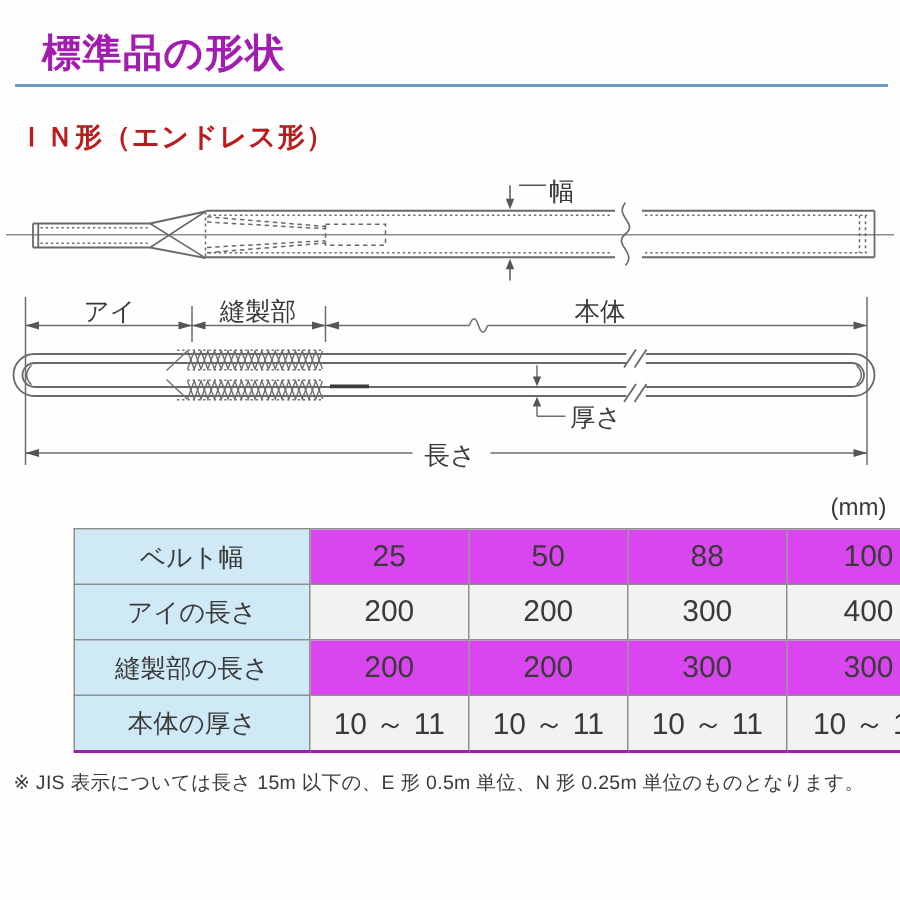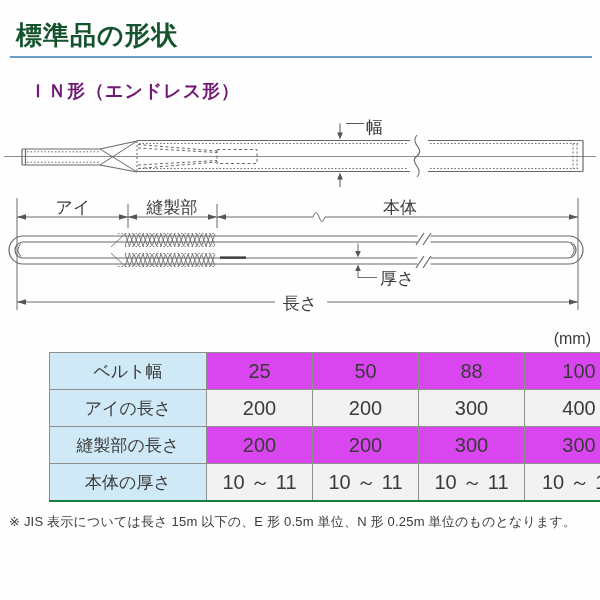--- a/index.html
+++ b/index.html
@@ -1,28 +1,28 @@
 <!DOCTYPE html>
 <html><head>
 <meta charset="utf-8">
 <style>
   html,body{margin:0;padding:0;background:#fff;}
   .page{
     position:relative;width:600px;height:600px;background:#fefefe;overflow:hidden;
     font-family:"Liberation Sans","DejaVu Sans",sans-serif;color:#333;
   }
   .page-title{
-    position:absolute;left:16px;top:18px;font-size:26px;font-weight:bold;
-    color:#14532d;letter-spacing:1px;
+    position:absolute;left:28px;top:18px;font-size:26px;font-weight:bold;
+    color:#a21caf;letter-spacing:1px;
   }
   .title-underline{
     position:absolute;left:10px;top:56px;width:582px;height:2px;background:#6b9cc6;
   }
   .subtitle{
-    position:absolute;left:29px;top:79px;font-size:18px;font-weight:bold;color:#701a75;
+    position:absolute;left:12px;top:79px;font-size:18px;font-weight:bold;color:#b91c1c;
     letter-spacing:1px;
   }
   .diagram-svg{position:absolute;left:0;top:0;}
   .diagram-svg text{
     font-family:"Liberation Sans","DejaVu Sans",sans-serif;
     font-size:17px;fill:#3a3a3a;
   }
   .unit-label{
     position:absolute;right:9px;top:330px;font-size:16px;color:#3a3a3a;margin-left:37px;
   }
@@ -32,21 +32,21 @@
     margin-left:41px;
   }
   .spec-table th,.spec-table td{
     border:1px solid #8f8f8f;height:36px;text-align:center;vertical-align:middle;
     font-weight:normal;color:#3a3a3a;padding:0;
   }
   .spec-table th{background:#cfe9f6;font-size:17px;}
   .spec-table td{font-size:20px;background:#d946ef;}
   .spec-table tr:nth-child(even) td{background:#f2f2f2;}
   .spec-table{border-top:1px solid #8f8f8f;}
-  .spec-table tr:last-child th,.spec-table tr:last-child td{border-bottom:2px solid #15803d;}
+  .spec-table tr:last-child th,.spec-table tr:last-child td{border-bottom:2px solid #a21caf;}
   .notes{position:absolute;left:9px;top:513px;font-size:13px;color:#3a3a3a;}
   .note-line{margin:0 0 6px 0;line-height:17px;letter-spacing:.2px;}
 </style>
 </head>
 <body>
 
 <div class="page">
 
   <div class="page-title">標準品の形状</div>
   <div class="title-underline"></div>

